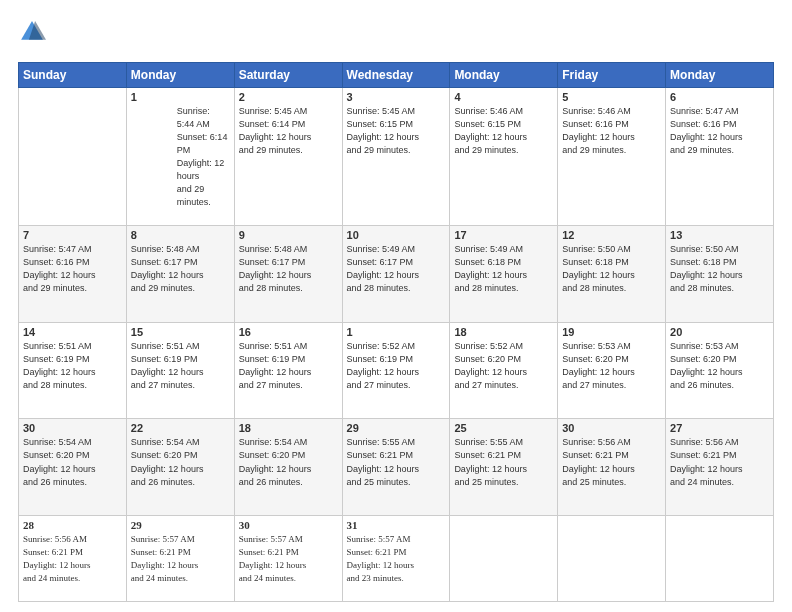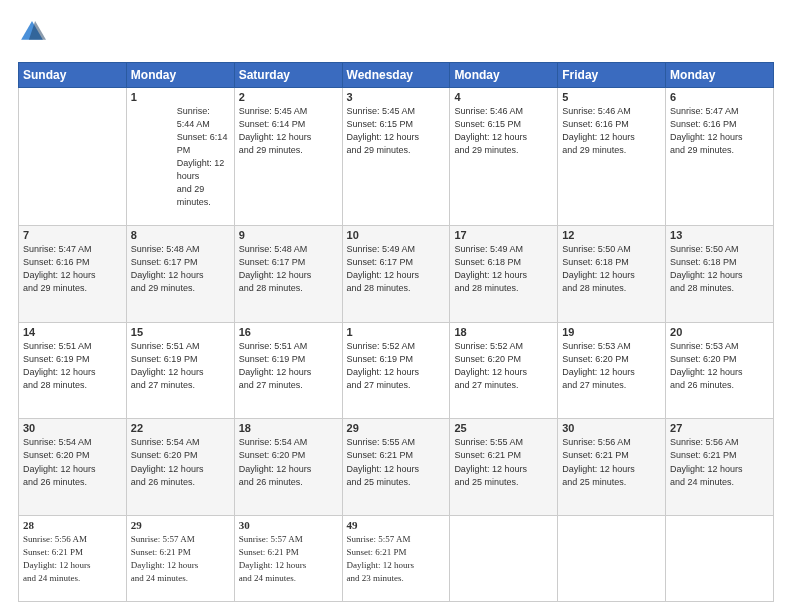--- a/index.html
+++ b/index.html
@@ -349,21 +349,21 @@
 and 24 minutes.</div>
           </td>
           <td>
             <span class="day-number">30</span>
             <div class="day-info" style="white-space: pre-line;">Sunrise: 5:57 AM
 Sunset: 6:21 PM
 Daylight: 12 hours
 and 24 minutes.</div>
           </td>
           <td>
-            <span class="day-number">49</span>
+            <span class="day-number">31</span>
             <div class="day-info" style="white-space: pre-line;">Sunrise: 5:57 AM
 Sunset: 6:21 PM
 Daylight: 12 hours
 and 23 minutes.</div>
           </td>
           <td></td>
           <td></td>
           <td></td>
         </tr>
       </tbody>

